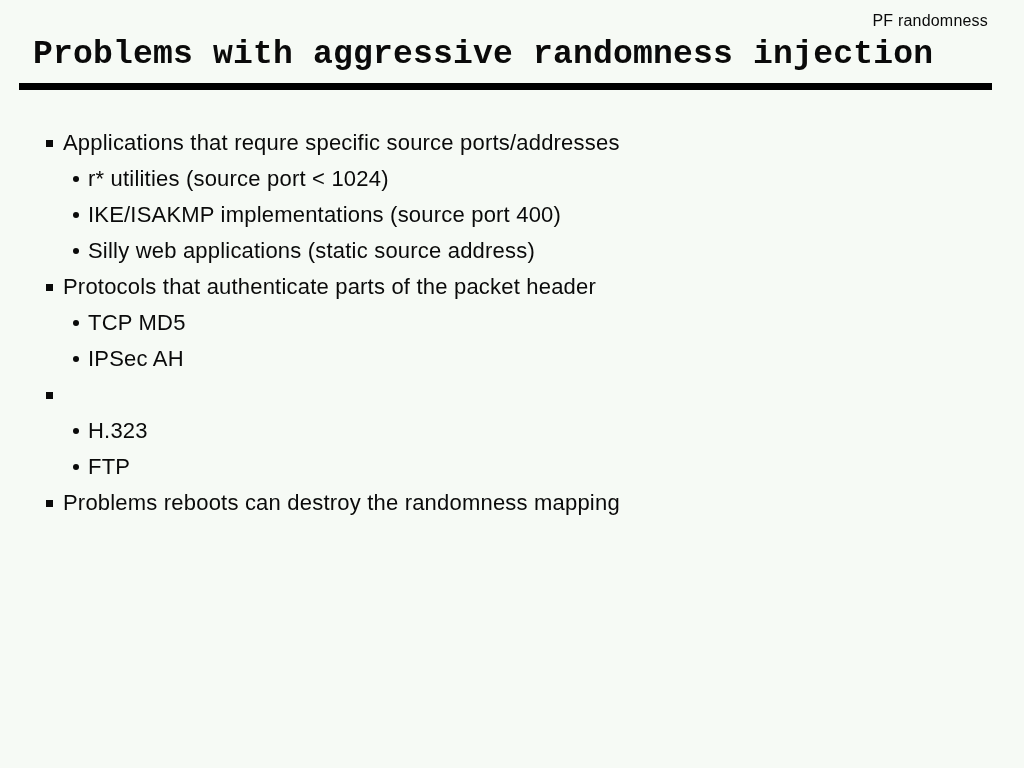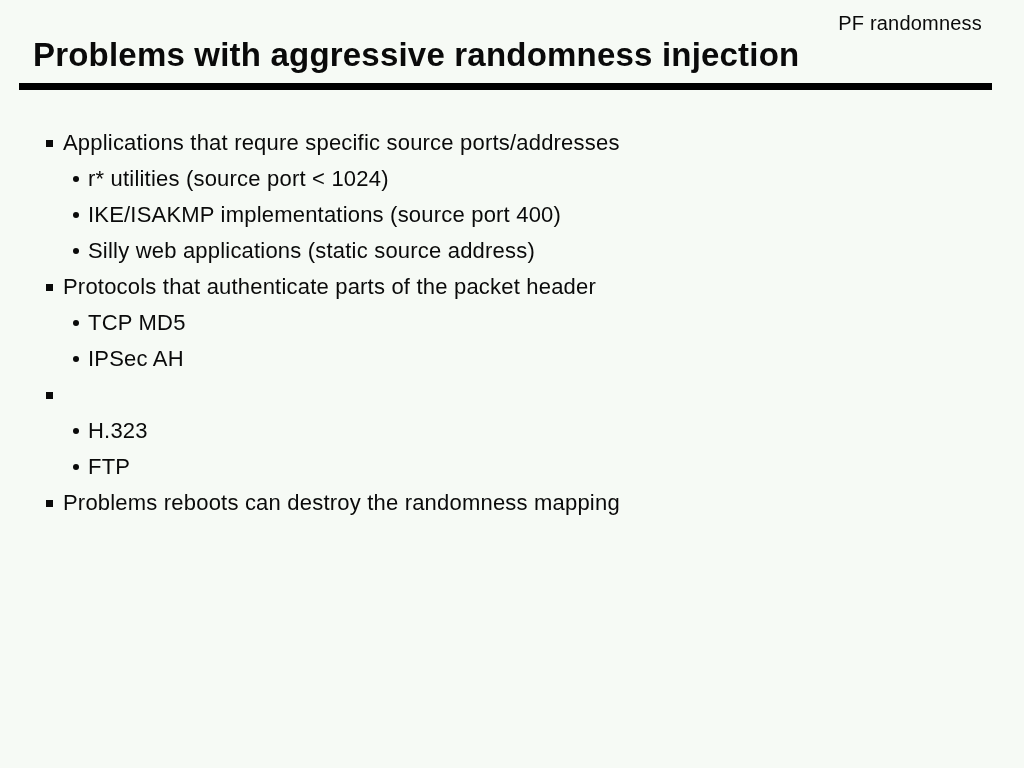--- a/index.html
+++ b/index.html
@@ -14,35 +14,36 @@
     position: relative;
     width: 1024px;
     height: 768px;
     background: #f6faf5;
     overflow: hidden;
     color: #0a0a0a;
   }
   .corner-label {
     position: absolute;
     top: 12px;
-    right: 42px;
-    font-size: 20px;
+    right: 36px;
+    font-size: 16px;
     letter-spacing: 0.2px;
     color: #0a0a0a;
     white-space: nowrap;
   }
   .slide-title {
     position: absolute;
     top: 36px;
     left: 33px;
     font-size: 33px;
     font-weight: 600;
     letter-spacing: 0.2px;
     color: #0a0a0a;
     white-space: nowrap;
+    font-family: Liberation Mono, monospace;
   }
   .title-rule {
     position: absolute;
     top: 83px;
     left: 19px;
     width: 973px;
     height: 7px;
     background: #000000;
   }
   .bullet-list {

